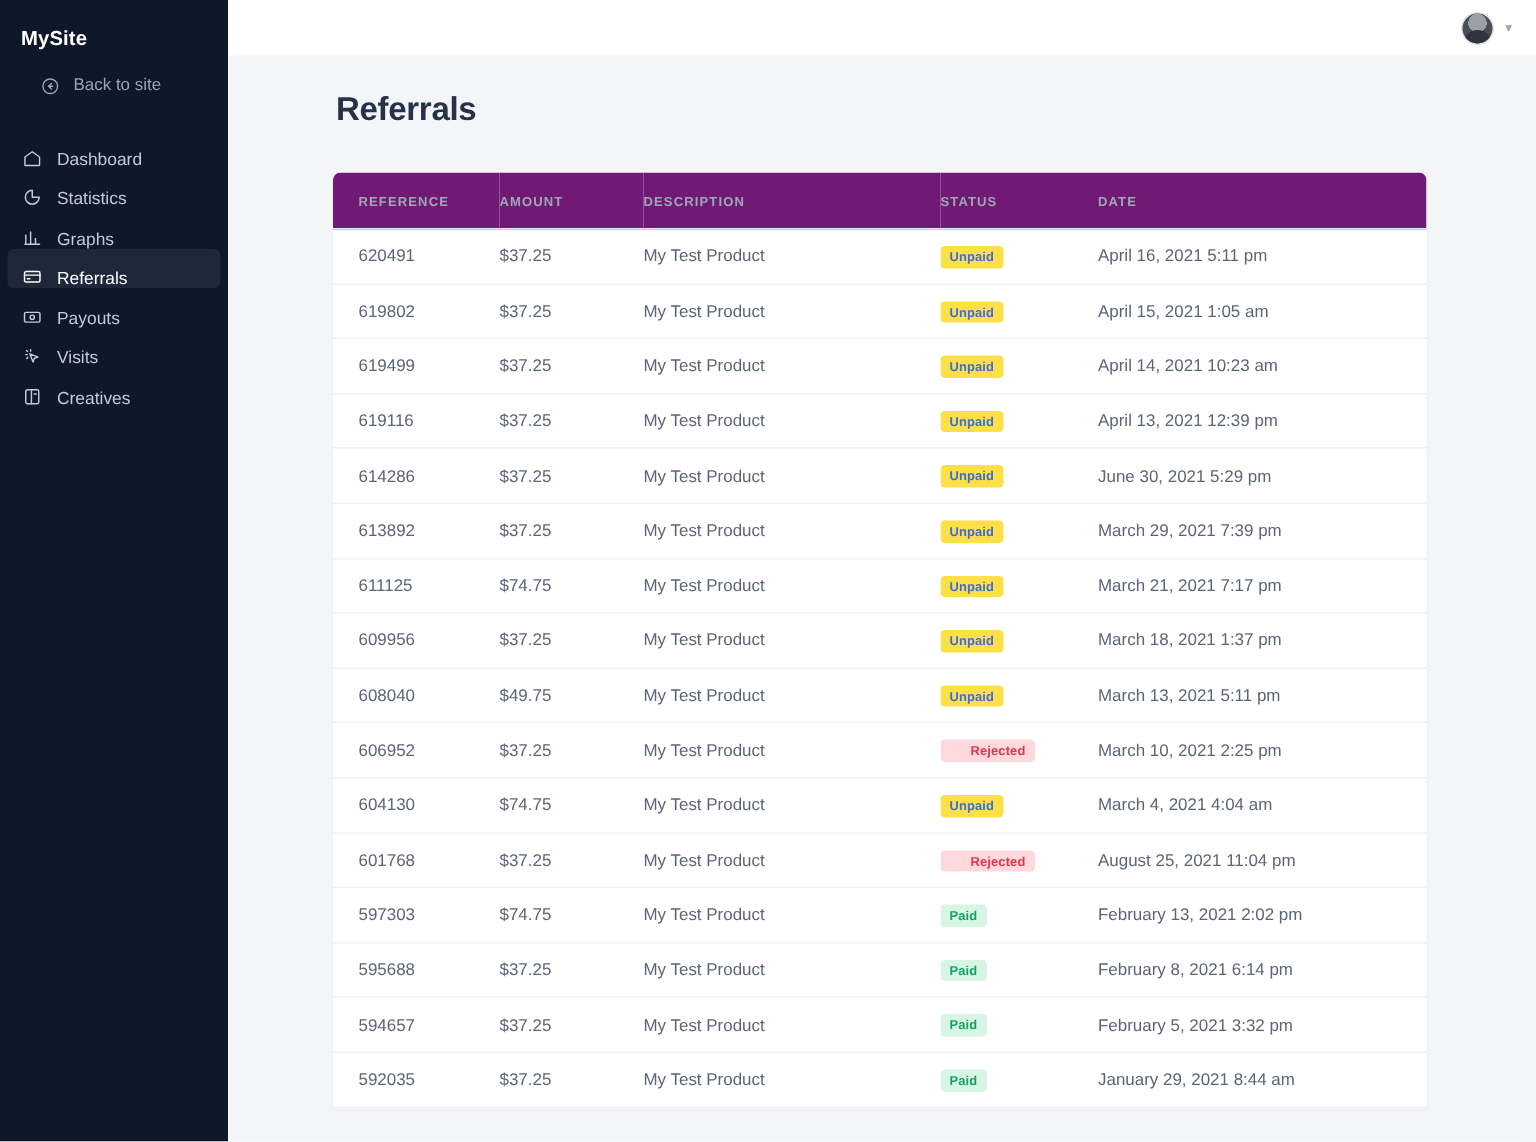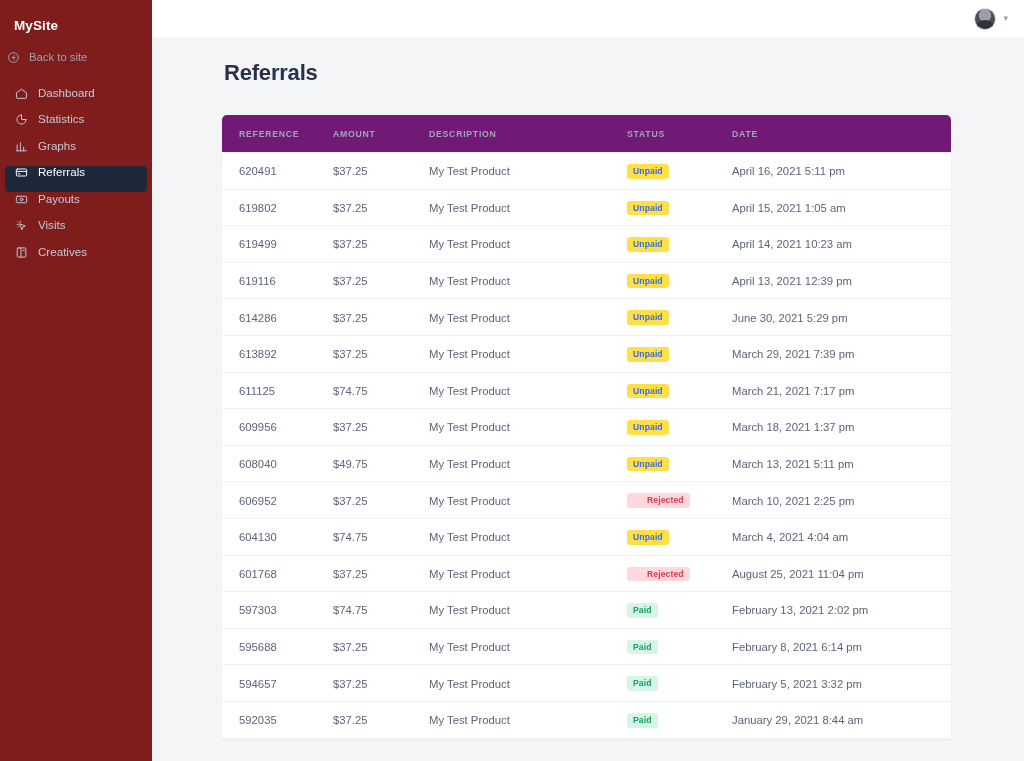--- a/index.html
+++ b/index.html
@@ -7,41 +7,41 @@
     width: 1024px; height: 761px;
     font-family: "Liberation Sans", sans-serif;
     background: #f4f5f7;
     overflow: hidden;
   }
   .app { display: flex; width: 1024px; height: 761px; }
 
   
   .sidebar {
     width: 152px; min-width: 152px; height: 761px;
-    background: #7f1d1d;
+    background: #0f172a;
     padding: 0;
     display: flex; flex-direction: column;
   }
   .brand {
     color: #ffffff;
     font-size: 13.5px;
     font-weight: 600;
     letter-spacing: .1px;
     padding: 12px 0 0 14px;
     height: 38px;
     display: flex; align-items: center;
   }
   .back-row {
     display: flex; align-items: center; gap: 9px;
-    padding: 0 6px; height: 26px; margin-top: 6px;
+    padding: 0 26px; height: 26px; margin-top: 6px;
     color: #99a3b5; font-size: 11.3px;
   }
   .nav { margin-top: 16px; padding: 0 5px; }
   .nav-item {
-    display: flex; align-items: flex-start; gap: 10px;
+    display: flex; align-items: flex-end; gap: 10px;
     height: 26px; padding: 0 9px; margin-bottom: 0;
     border-radius: 4px;
     color: #c2cad7; font-size: 11.6px;
     margin-top: 0;
   }
   .nav-item + .nav-item { margin-top: 0; }
   .nav-item.active { background: #1e283a; color: #ffffff; }
   .nav-item .lbl { line-height: 1; position: relative; top: .5px; }
   .ico { width: 14px; height: 14px; display: inline-flex; align-items: center; justify-content: center; flex: 0 0 14px; }
   .ico svg { display: block; }

